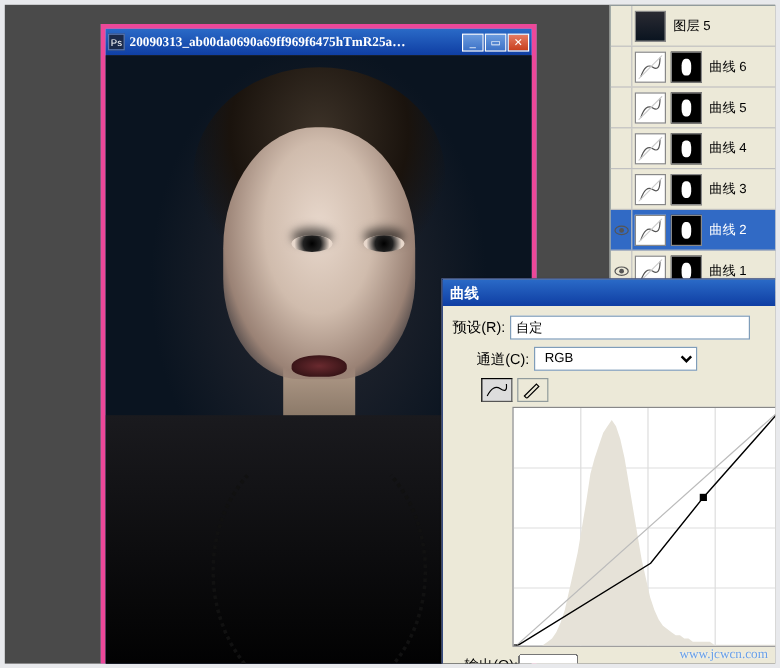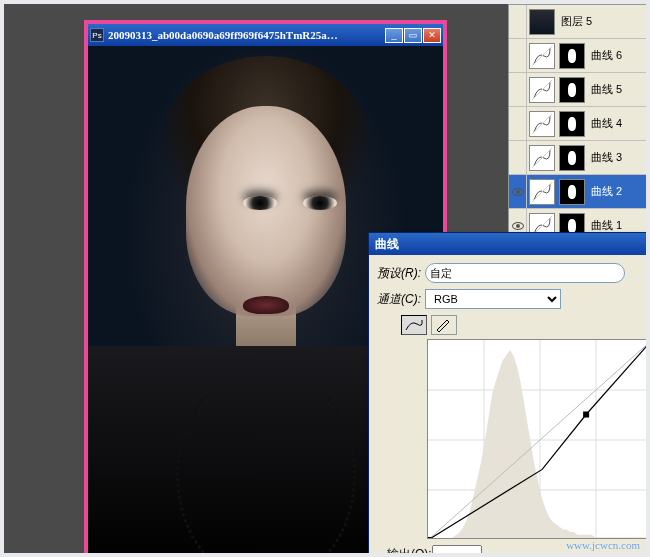--- a/index.html
+++ b/index.html
@@ -38,23 +38,23 @@
   .thumb.mask { background: #000; }
   .thumb.mask::after { content: ''; display: block; width: 8px; height: 14px; background: #fff; border-radius: 40%; }
   .thumb.top { background: linear-gradient(#2a2a32,#0a1420); }
   .layer-name { flex: 1; padding-left: 4px; }
 
   
   .curves-dlg { position: absolute; left: 364px; top: 228px; width: 290px; height: 327px; border: 1px solid #0a246a; background: #ece9d8; box-shadow: 2px 2px 4px rgba(0,0,0,.3); }
   .curves-title { height: 22px; background: linear-gradient(#2a6ac7,#0f3ea3); color: #fff; font-size: 12px; display: flex; align-items: center; padding: 0 6px; font-weight: bold; }
   .curves-body { padding: 8px; font-size: 12px; }
   .row { display: flex; align-items: center; margin-bottom: 6px; }
-  .row label { margin-right: 4px; font-style: italic; }
+  .row label { margin-right: 4px; }
   .row input[type=text], .row select { font-size: 11px; border: 1px solid #7f9db9; background: #fff; height: 20px; padding: 0 4px; }
-  .preset input { width: 200px; border-radius: 10px; }
+  .preset input { width: 200px; }
   .channel select { width: 136px; }
   .tool-btns { margin-left: 24px; display: flex; gap: 4px; margin-bottom: 4px; }
   .tool-btn { width: 26px; height: 20px; border: 1px solid #919b9c; background: #ece9d8; display: flex; align-items: center; justify-content: center; }
   .tool-btn.active { border: 1px inset #555; background: #ddd; }
   .graph-wrap { margin-left: 50px; border: 1px solid #888; width: 224px; height: 200px; background: #fff; position: relative; overflow: hidden; }
   .histo { fill: #e6e2d8; }
   .curve-line { stroke: #000; stroke-width: 1.2; fill: none; }
   .baseline { stroke: #bbb; stroke-width: 1; }
   .point { fill: #000; }
   .output-row { margin-top: 6px; margin-left: 10px; display: flex; align-items: center; }
@@ -171,21 +171,21 @@
     </div>
   </div>
 
 <div class="curves-dlg">
   <div class="curves-title">曲线</div>
   <div class="curves-body">
     <div class="row preset">
       <label>预设(R):</label>
       <input type="text" value="自定" style="">
     </div>
-    <div class="row channel" style="">
+    <div class="row channel" style="margin-left:20px;">
       <label>通道(C):</label>
       <select>
         <option>RGB</option>
       </select>
     </div>
     <div class="tool-btns">
       <div class="tool-btn active">
         <svg width="18" height="14">
             <path d="M1 12 Q6 2 12 6 T17 2" stroke="#000" fill="none"></path>
           </svg>

